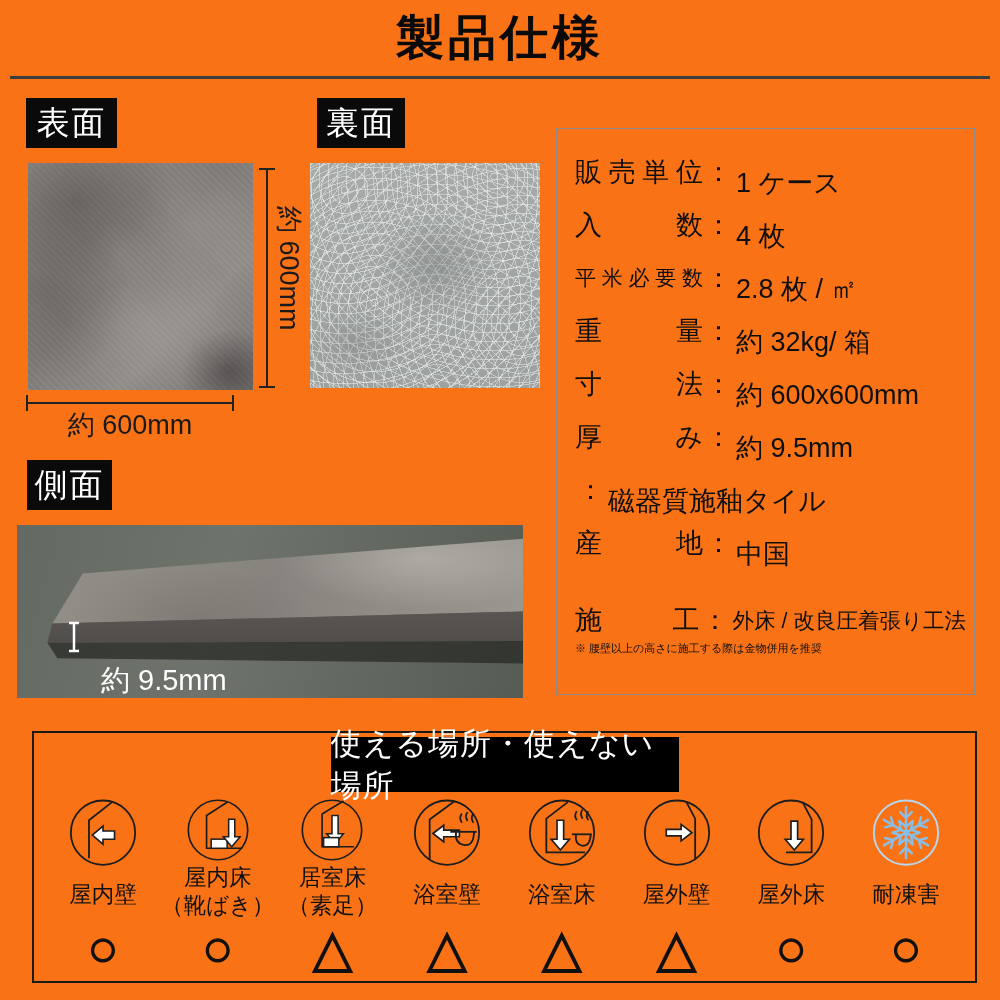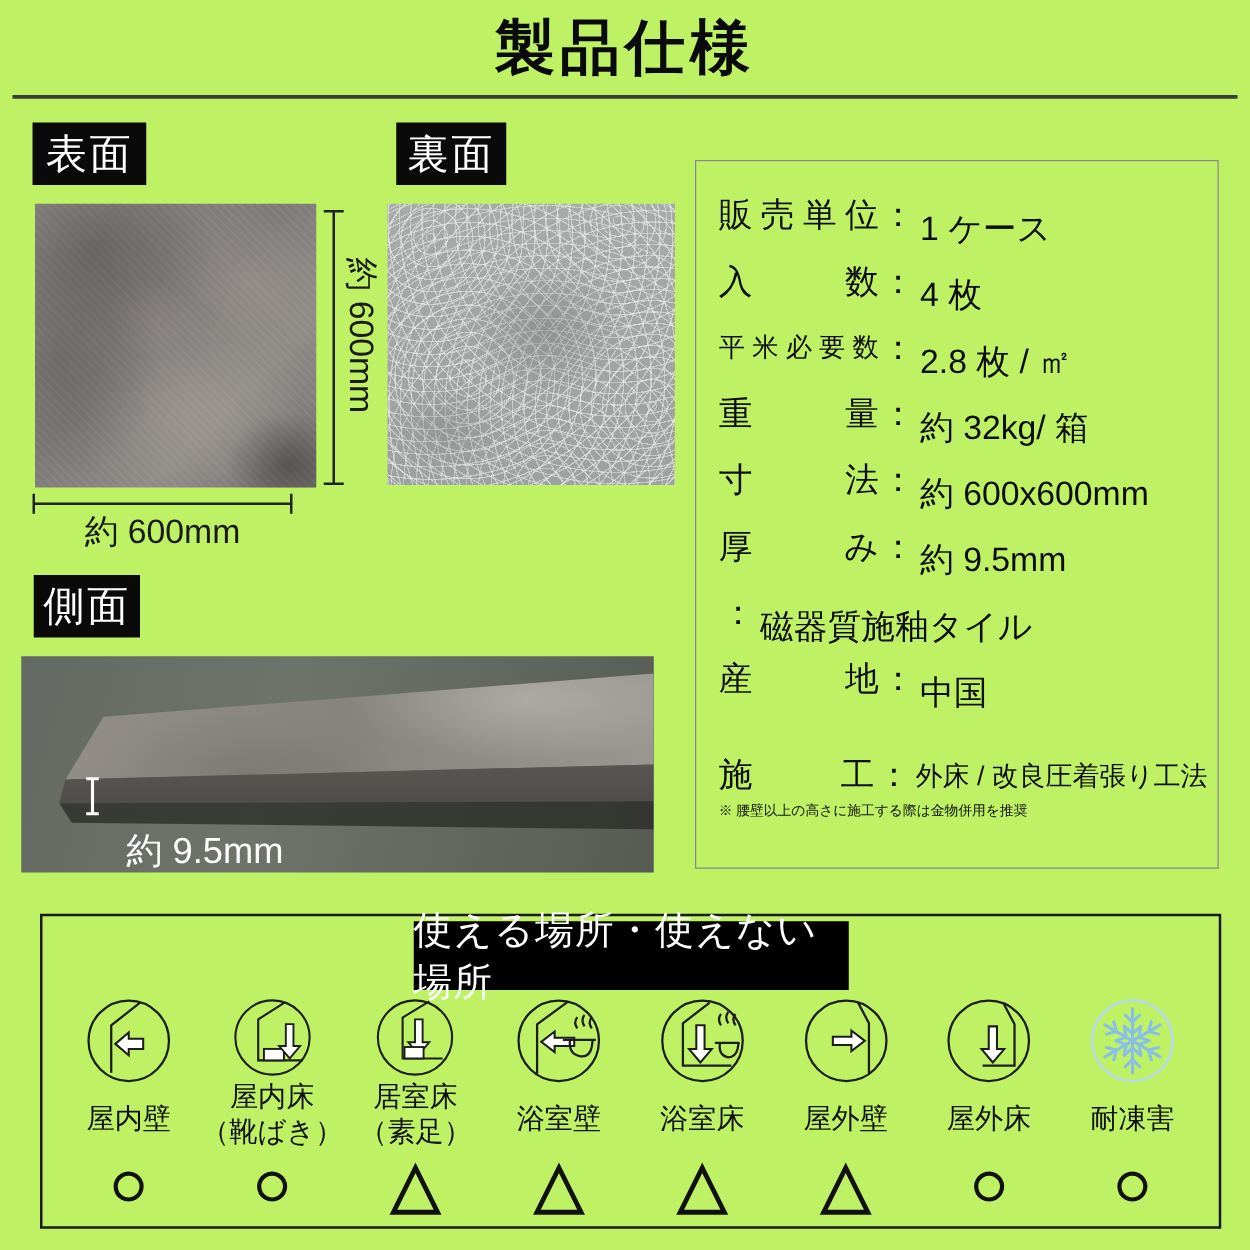--- a/index.html
+++ b/index.html
@@ -1,17 +1,17 @@
 <!DOCTYPE html>
 <html><head>
 <meta charset="utf-8">
 <style>
   html,body{margin:0;padding:0;background:#fff;}
   body{font-family:"Liberation Sans",sans-serif;color:#111;}
-  .page{position:relative;width:1000px;height:1000px;background:#bef264;overflow:hidden;}
+  .page{position:relative;width:1000px;height:1000px;background:#f97316;overflow:hidden;}
 
   
   .title{position:absolute;left:0;top:6px;width:100%;text-align:center;
          font-size:48px;font-weight:bold;letter-spacing:4px;color:#0a0a0a;}
   .title-divider{position:absolute;left:10px;top:76px;width:980px;height:3px;background:#3d3d3d;}
 
   
   .sec-label{position:absolute;background:#0a0a0a;color:#fff;font-size:33px;
              display:flex;align-items:center;justify-content:center;letter-spacing:2px;}
   .lbl-front{left:26px;top:98px;width:91px;height:50px;}

